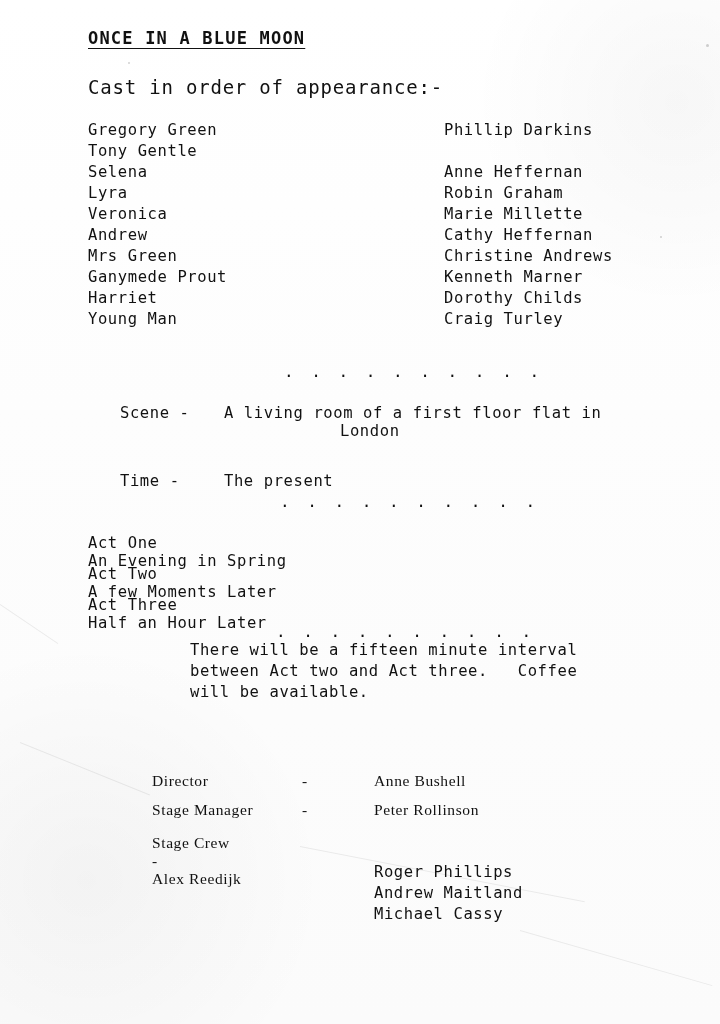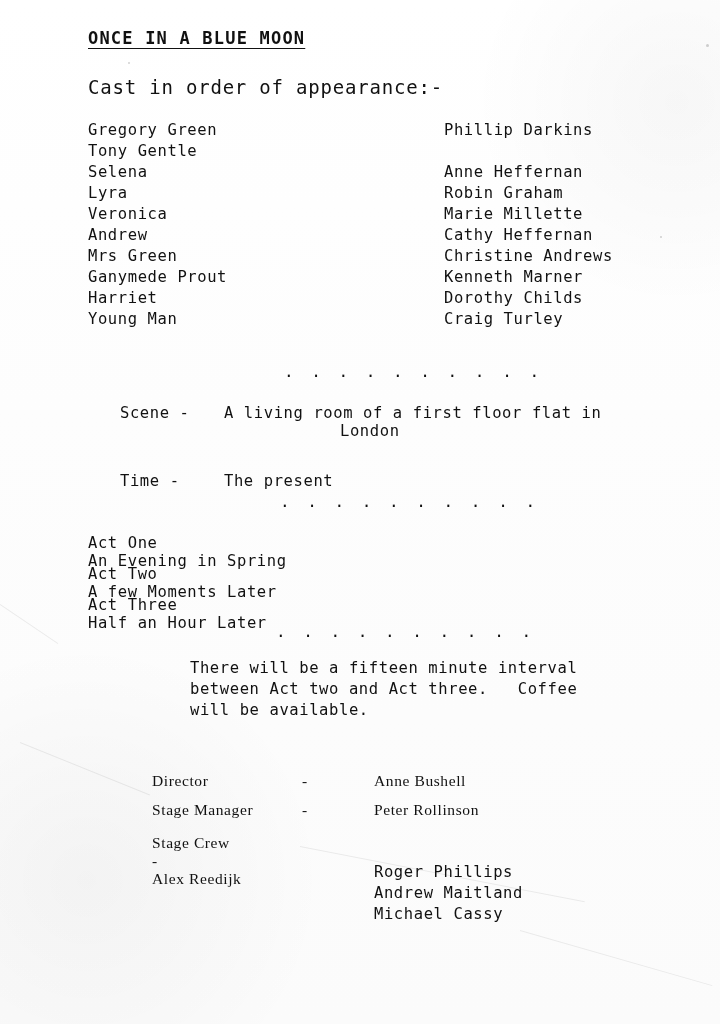--- a/index.html
+++ b/index.html
@@ -157,21 +157,21 @@
     width: 108px;
     white-space: nowrap;
   }
   .act-value {
     white-space: nowrap;
   }
 
   .interval {
     position: absolute;
     left: 190px;
-    top: 658px;
+    top: 640px;
     width: 460px;
     font-size: 15.5px;
     letter-spacing: 0.6px;
     line-height: 21px;
   }
   .interval-line {
     white-space: pre;
   }
 
   .credits {

